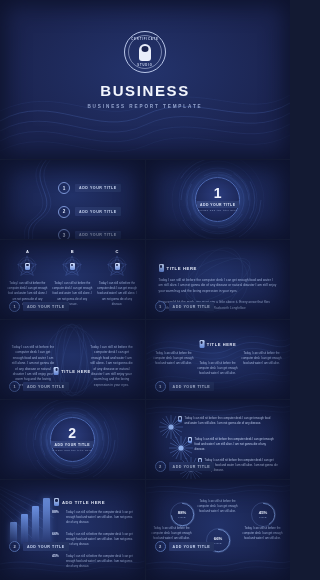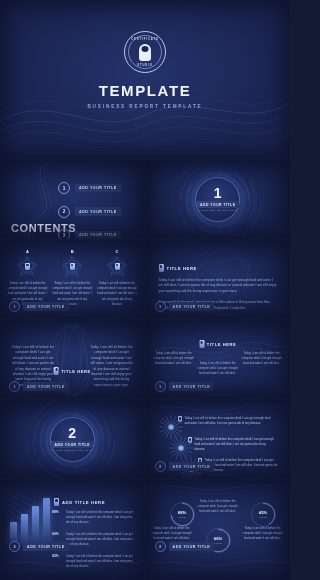--- a/index.html
+++ b/index.html
@@ -145,38 +145,37 @@
         <path d="M0,82 C52,55 96,97 145,77 C196,53 244,92 290,66" opacity=".35"></path>
         <path d="M0,42 C60,14 100,58 145,36 C200,12 248,52 290,26" opacity=".4"></path>
       </g>
     </svg>
     <div class="logo">
       <div class="ring2"></div>
       <div class="arc-t">CERTIFICATE</div>
       <div class="fig"></div>
       <div class="arc-b">STUDIO</div>
     </div>
-    <div class="cover-title">TEMPLATE</div>
+    <div class="cover-title">BUSINESS</div>
     <div class="cover-sub">BUSINESS REPORT TEMPLATE</div>
     <div class="edge"></div>
   </div>
   <div class="hgut"></div>
 
   <div class="row">
 
     <div class="slide" style="height:79px">
       <div class="vig"></div>
       <svg style="position:absolute;left:0;top:0;width:100%;height:100%" viewBox="0 0 144 79">
         <g fill="none" stroke="#4e6cba" stroke-width=".4" opacity=".8">
           <path d="M46,0 C26,22 62,40 38,58 C24,68 30,76 28,79"></path>
           <path d="M50,0 C30,22 66,40 42,58 C28,68 34,76 32,79" opacity=".6"></path>
           <path d="M42,0 C22,22 58,40 34,58 C20,68 26,76 24,79" opacity=".45"></path>
         </g>
       </svg>
-      <div class="contents-word">CONTENTS</div>
       <div class="clist">
         <div class="citem">
           <div class="cnum">1</div>
           <div class="pill">ADD YOUR TITLE</div>
         </div>
         <div class="citem">
           <div class="cnum">2</div>
           <div class="pill">ADD YOUR TITLE</div>
         </div>
         <div class="citem">

